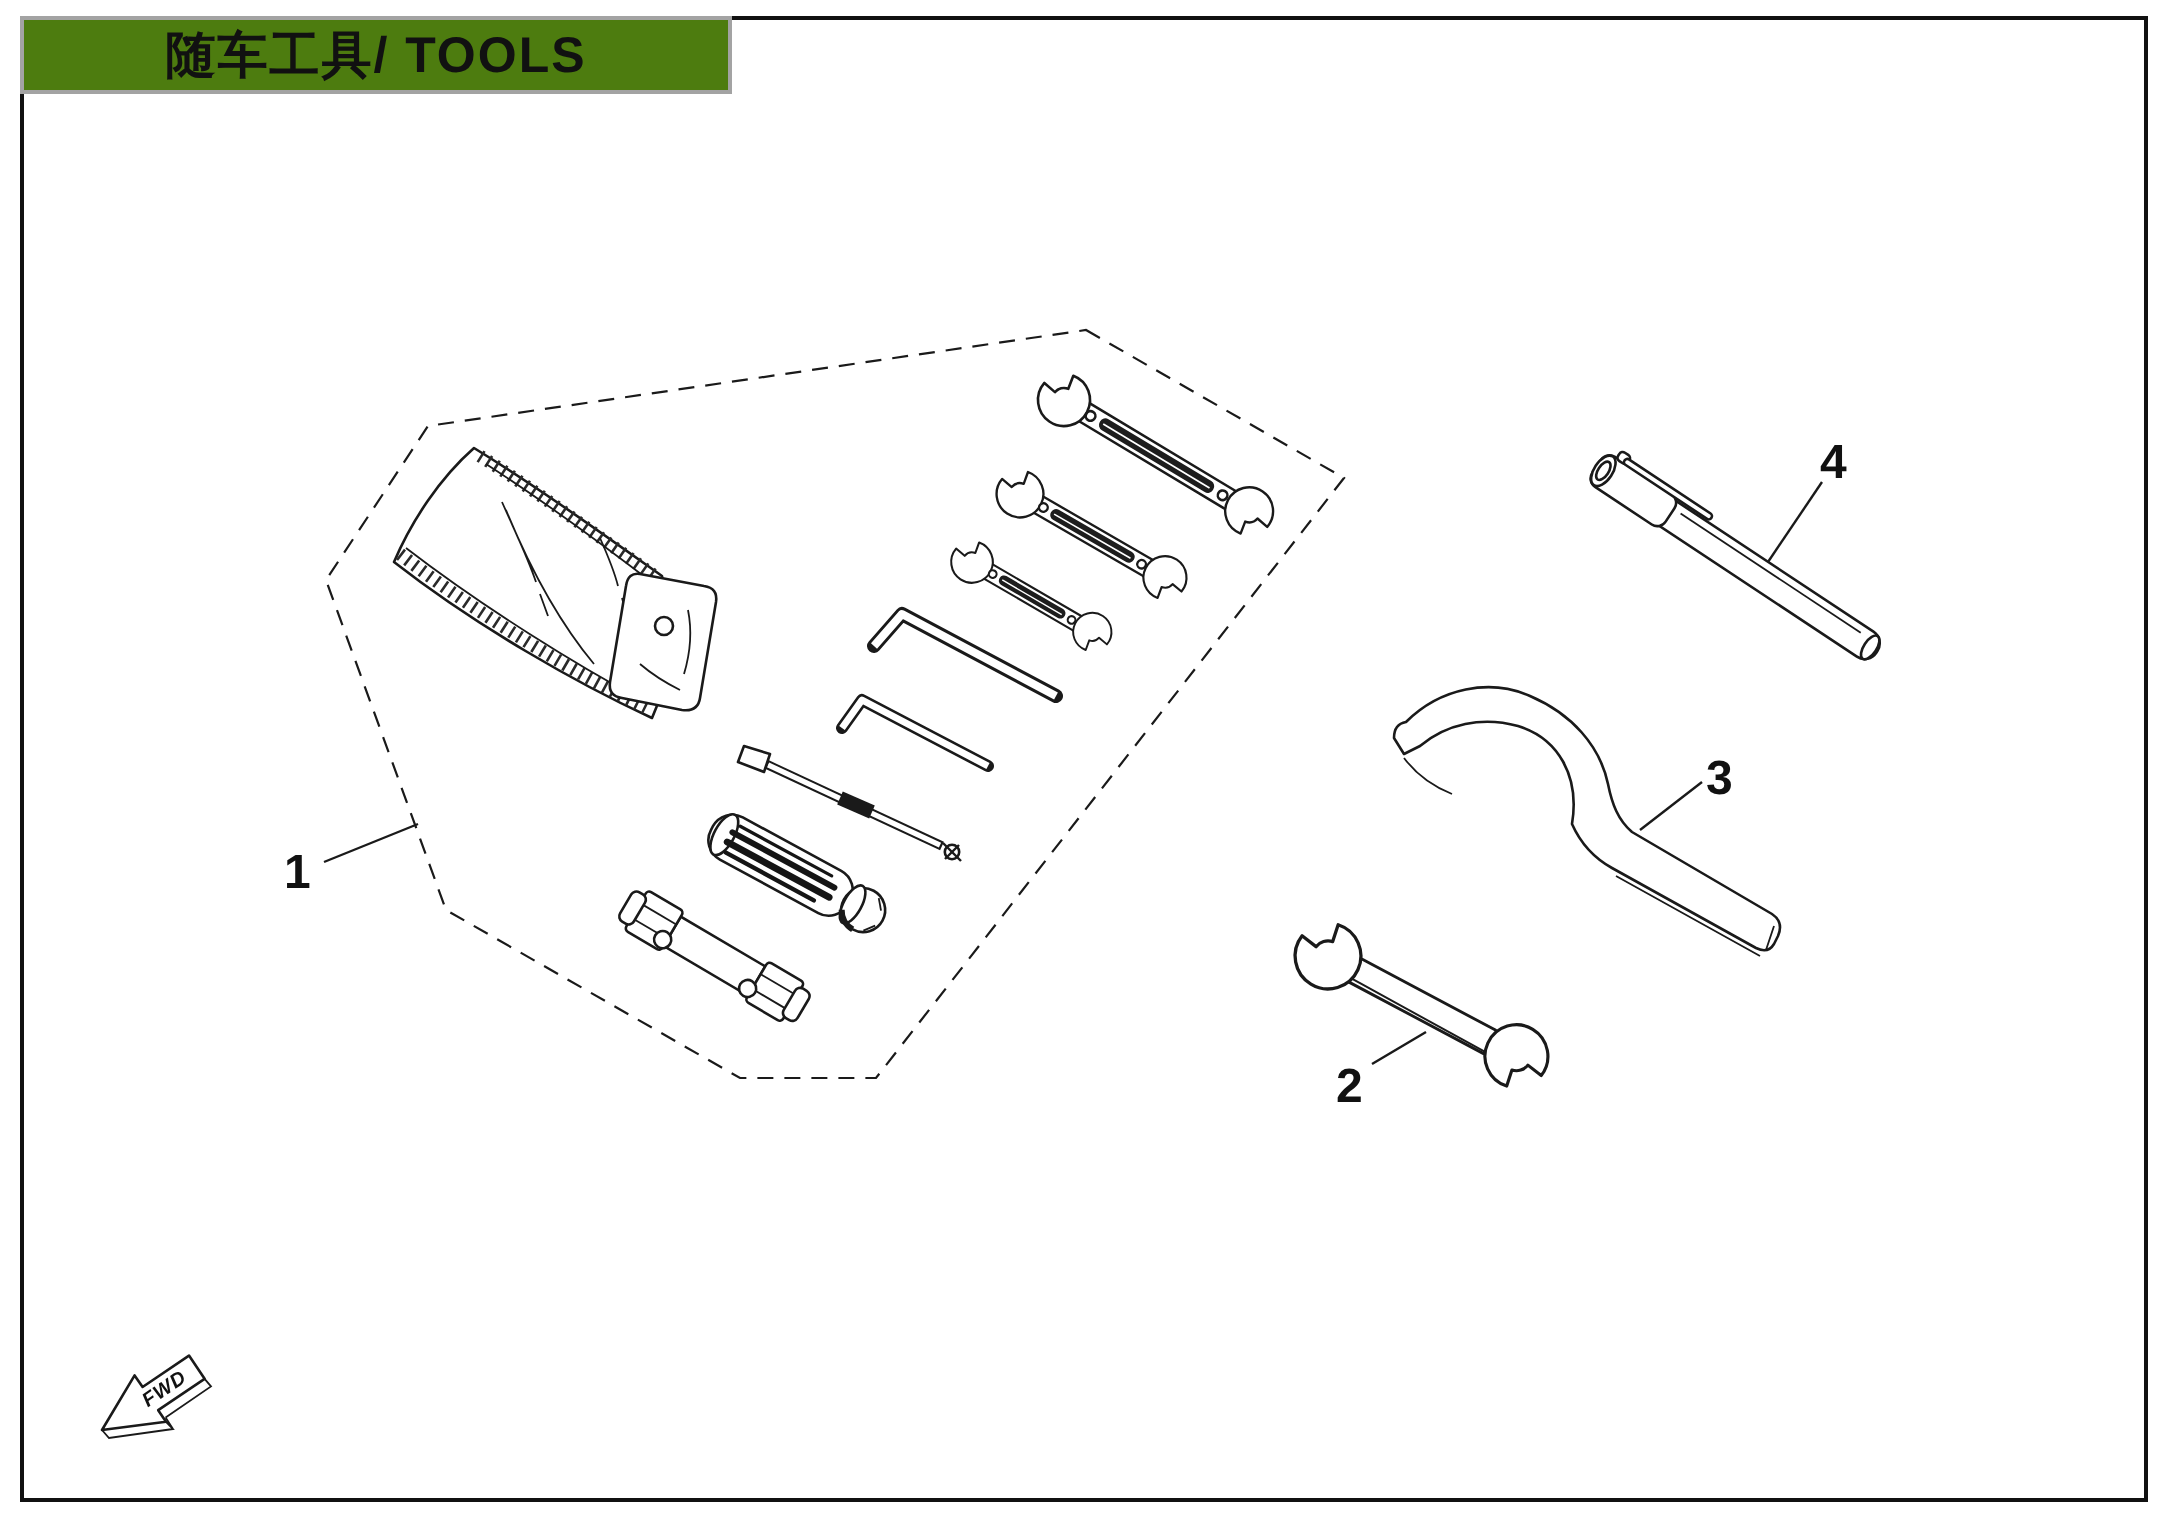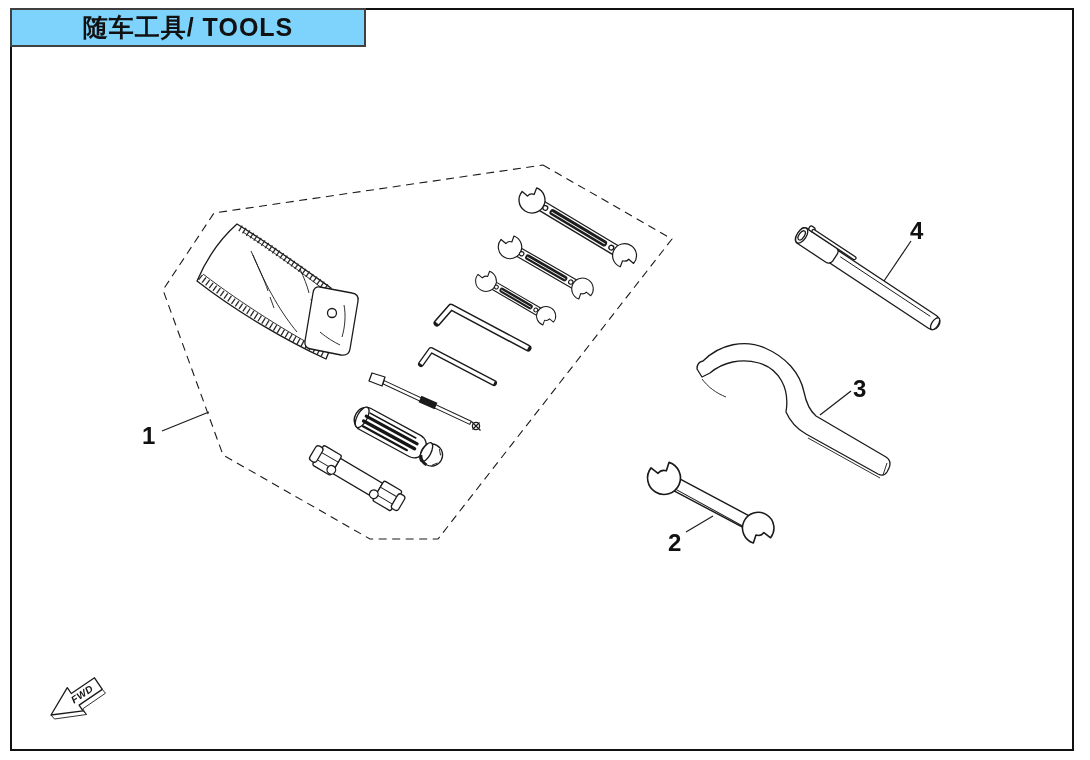--- a/index.html
+++ b/index.html
@@ -6,21 +6,21 @@
   .page{
     position:relative;width:1090px;height:760px;background:#fff;overflow:hidden;
     font-family:"Liberation Sans",sans-serif;color:#111;
   }
   .frame{
     position:absolute;left:10px;top:8px;width:1064px;height:743px;
     border:2px solid #111;box-sizing:border-box;background:#fff;
   }
   .title-box{
     position:absolute;left:10px;top:8px;width:356px;height:39px;
-    border:2px solid #404040;box-sizing:border-box;background:#7dd3fc;
+    border:2px solid #a3a3a3;box-sizing:border-box;background:#4d7c0f;
     display:flex;align-items:center;justify-content:center;
     font-weight:bold;font-size:25px;letter-spacing:1px;
   }
   svg.art{position:absolute;left:0;top:0;width:1090px;height:760px;}
   .ln{fill:#fff;stroke:#1a1a1a;stroke-width:1.3;stroke-linejoin:round;}
   .thin{fill:none;stroke:#1a1a1a;stroke-width:0.9;}
   .dash{fill:none;stroke:#1a1a1a;stroke-width:1.1;stroke-dasharray:8 5.5;}
   .leader{fill:none;stroke:#1a1a1a;stroke-width:1.2;}
   .callout{font-family:"Liberation Sans",sans-serif;font-weight:bold;font-size:24px;fill:#111;}
   .fwd-text{font-family:"Liberation Sans",sans-serif;font-weight:bold;font-style:italic;font-size:10px;fill:#111;letter-spacing:0.5px;}

